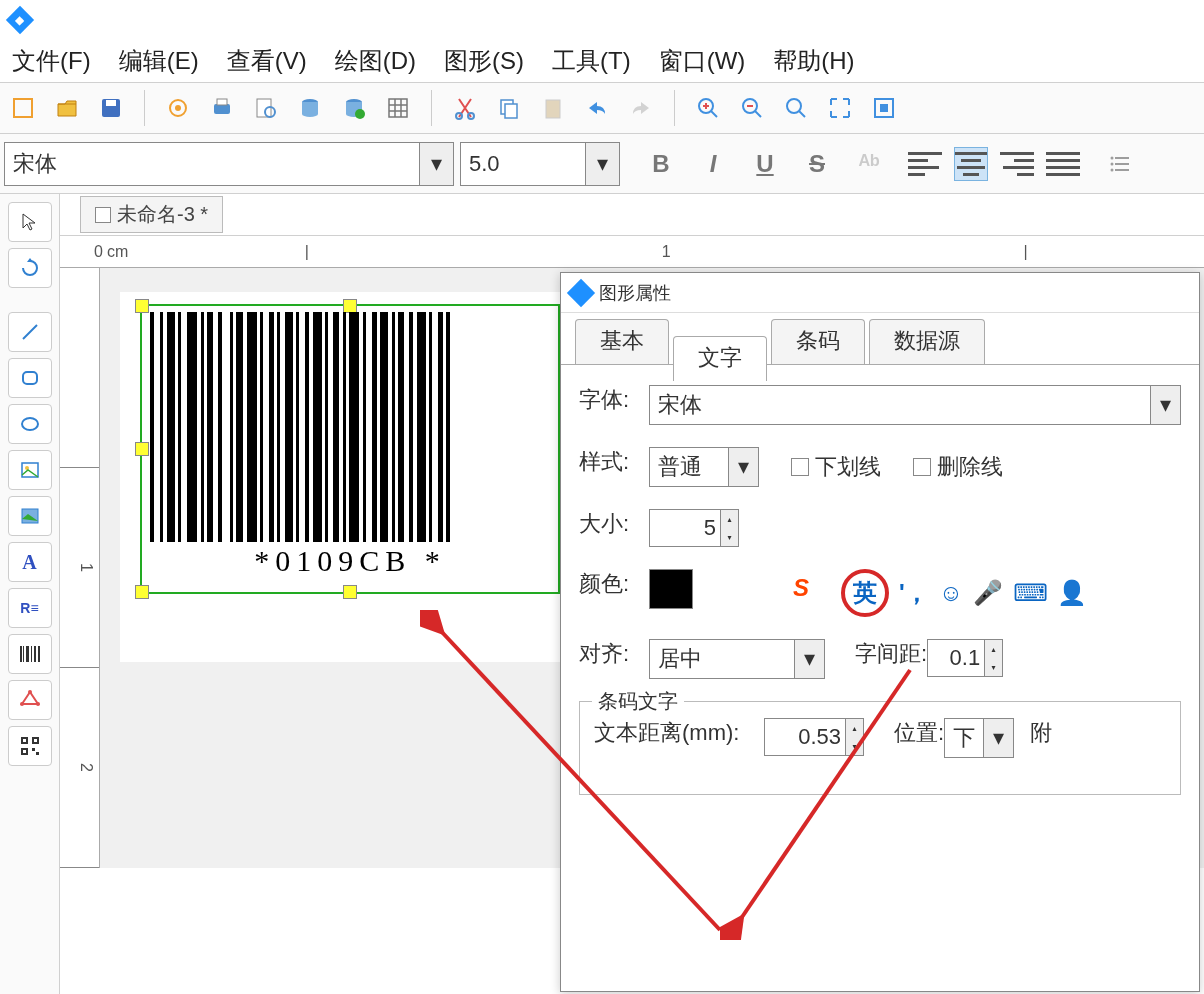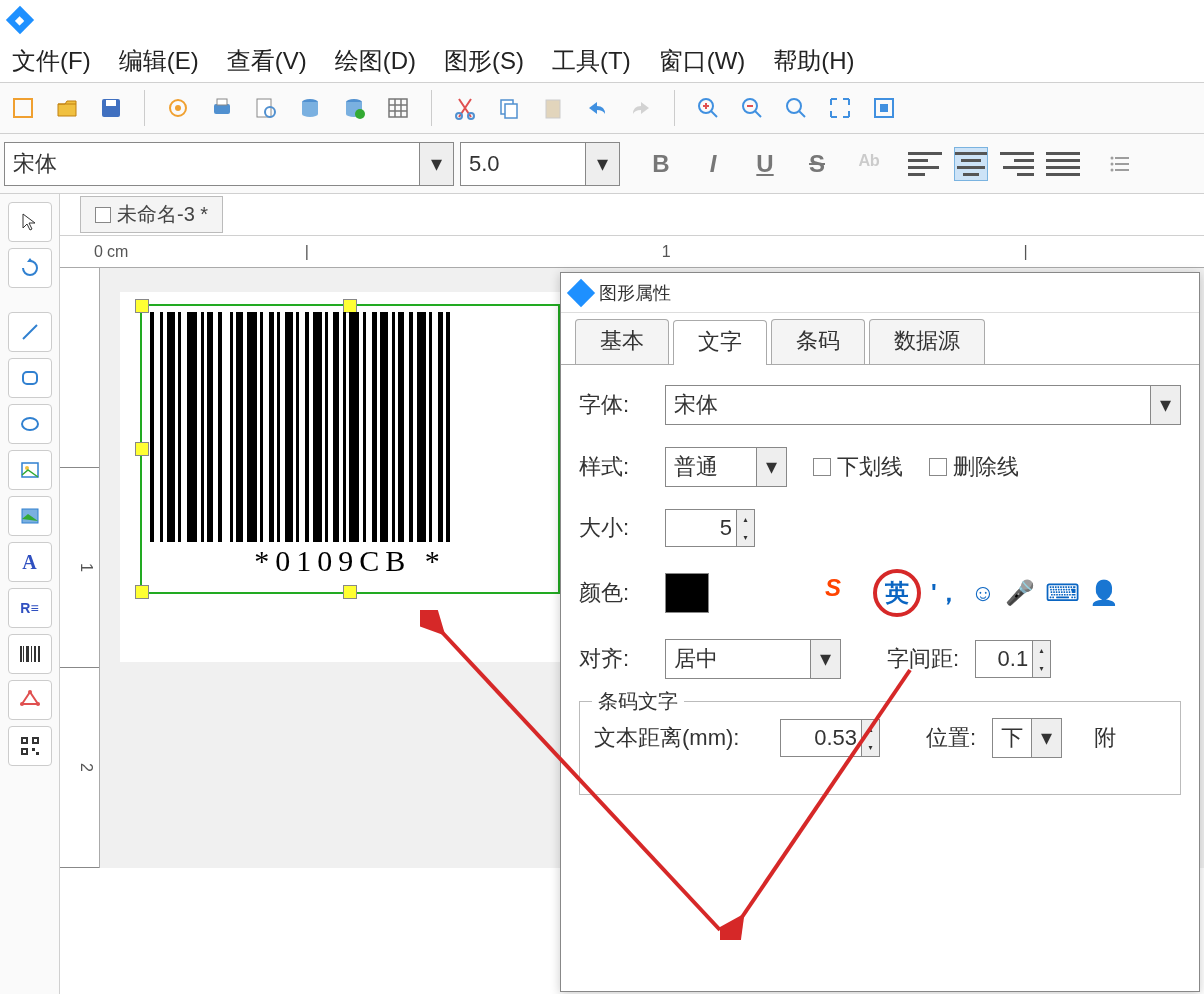--- a/index.html
+++ b/index.html
@@ -40,27 +40,27 @@
 .barcode-sel{position:absolute;left:20px;top:12px;width:420px;height:290px;border:2px solid #22aa22}
 .handle{position:absolute;width:14px;height:14px;background:#ffff33;border:1px solid #888}
 .bars{position:absolute;left:30px;top:20px;width:400px;height:230px;display:flex;align-items:stretch}
 .bars div{background:#000}
 .bctext{position:absolute;left:30px;top:252px;width:400px;text-align:center;font-size:30px;font-family:"SimSun",serif;letter-spacing:6px;color:#000}
 .props-panel{position:absolute;left:560px;top:272px;width:640px;height:720px;background:#fff;border:1px solid #888;box-shadow:0 2px 10px rgba(0,0,0,0.2)}
 .props-title{height:40px;display:flex;align-items:center;padding:0 10px;background:#fff;border-bottom:1px solid #ddd;gap:8px}
 .props-title .picon{width:20px;height:20px;background:#1e90ff;transform:rotate(45deg)}
 .props-tabs{height:46px;display:flex;border-bottom:1px solid #aaa;padding-left:14px;gap:0;font-size:22px;margin-top:6px}
 .props-tabs .ptab{padding:6px 24px;border:1px solid #aaa;border-bottom:none;background:#f4f4f4;margin-right:4px;cursor:pointer;border-radius:4px 4px 0 0}
-.props-tabs .ptab.active{background:#fff;position:relative;top:1px}
+.props-tabs .ptab.active{background:#fff;position:relative;top:17px}
 .props-body{padding:20px 18px;font-size:22px;color:#333}
-.prow{display:flex;align-items:center;margin-bottom:22px;gap:16px}
+.prow{display:flex;margin-bottom:22px;gap:0}
 .plabel{width:70px;text-align:left}
 .pselect{position:relative;border:1px solid #888;height:40px;display:flex;align-items:center;padding:0 8px;background:#fff}
 .pselect .dd{position:absolute;right:0;top:0;width:30px;height:100%;border-left:1px solid #888;background:#eee;display:flex;align-items:center;justify-content:center}
-.pcheck{display:flex;align-items:center;gap:6px;margin-left:10px}
+.pcheck{display:flex;align-items:center;gap:6px;margin-left:32px}
 .pcheck .box{width:18px;height:18px;border:1px solid #888;background:#fff}
 .spin{position:relative;border:1px solid #888;height:38px;display:flex;align-items:center;padding:0 22px 0 8px;background:#fff}
 .spin .sp{position:absolute;right:0;top:0;width:18px;height:100%;border-left:1px solid #888;display:flex;flex-direction:column}
 .spin .sp div{flex:1;font-size:8px;display:flex;align-items:center;justify-content:center;background:#eee}
 .color-swatch{width:44px;height:40px;background:#000;border:1px solid #888}
 .ime-bar{display:flex;align-items:center;gap:10px;margin-left:100px}
 .ime-s{width:38px;height:38px;font-weight:bold;font-size:24px;color:#ff4400;font-style:italic}
 .ime-ying{border:4px solid #d62828;border-radius:50%;width:48px;height:48px;display:flex;align-items:center;justify-content:center;color:#0a65c2;font-size:24px;font-weight:bold}
 .ime-icon{color:#0a65c2;font-size:24px}
 .fieldset{border:1px solid #bbb;padding:16px 14px 20px;margin-top:8px;position:relative}
@@ -458,21 +458,21 @@
   <div class="props-body">
     <div class="prow">
       <div class="plabel">字体:</div>
       <div class="pselect" style="flex:1">
         <span>宋体</span>
         <div class="dd">▾</div>
       </div>
     </div>
     <div class="prow">
       <div class="plabel">样式:</div>
-      <div class="pselect" style="width:122px">
+      <div class="pselect" style="width:110px">
         <span>普通</span>
         <div class="dd">▾</div>
       </div>
       <div class="pcheck">
           <div class="box"></div>
           <span>下划线</span>
         </div>
       <div class="pcheck">
           <div class="box"></div>
           <span>删除线</span>

